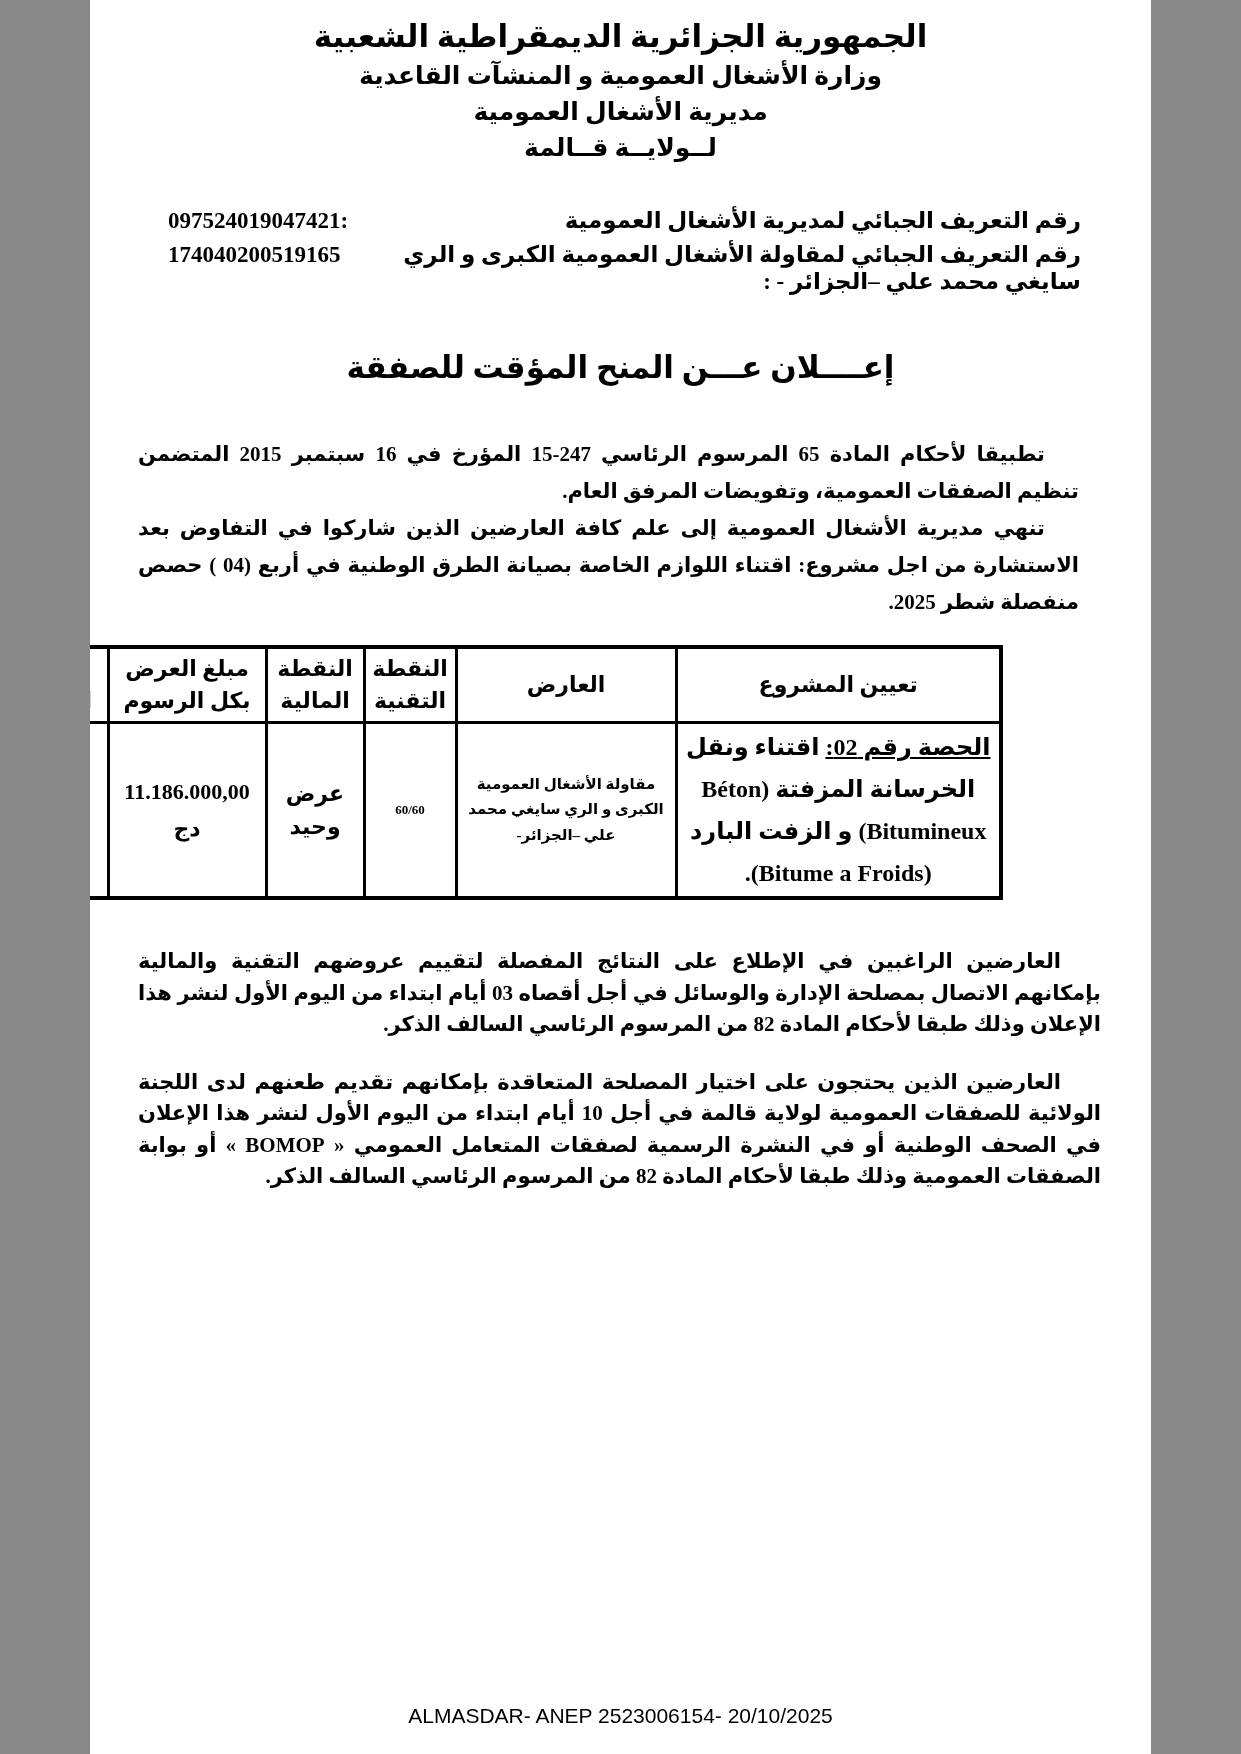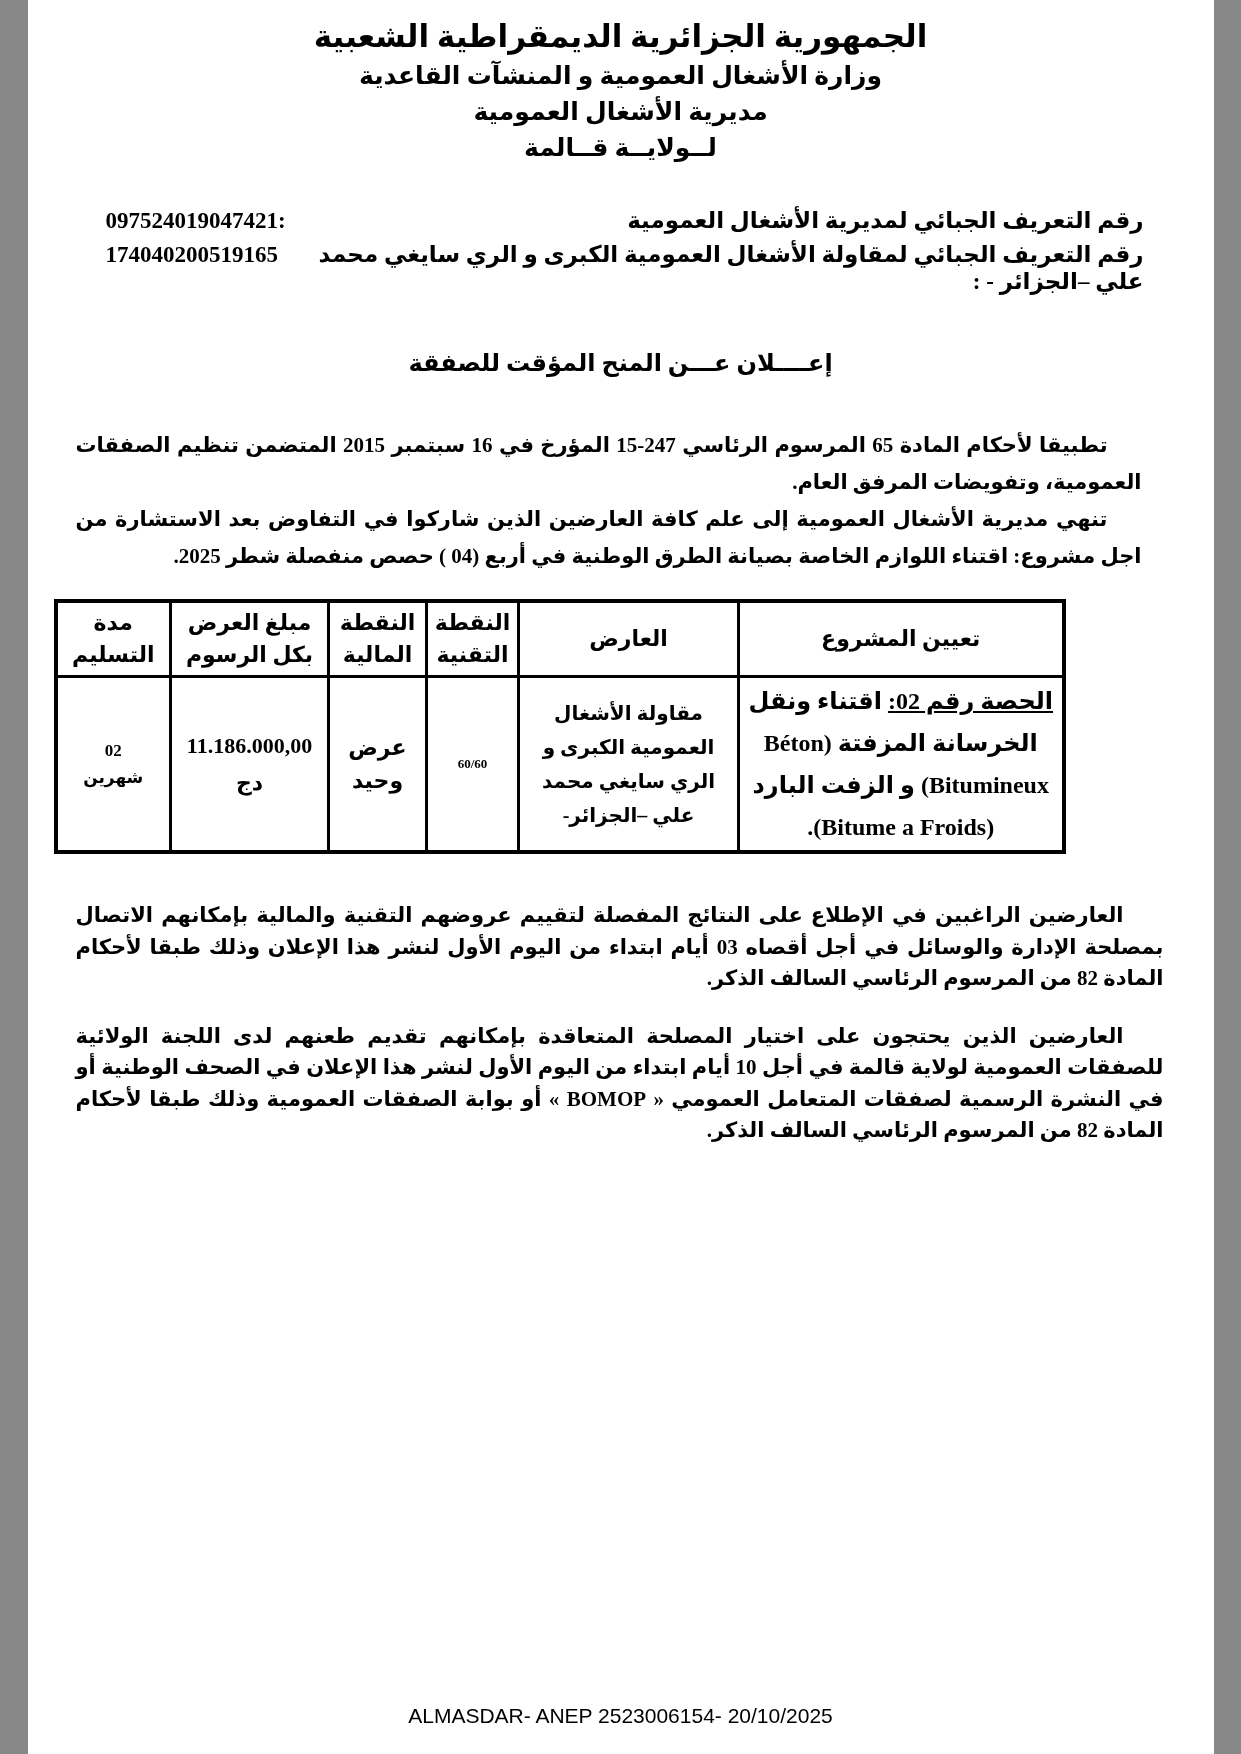--- a/index.html
+++ b/index.html
@@ -1,52 +1,52 @@
 <!DOCTYPE html>
 <html dir="rtl" lang="ar"><head>
 <meta charset="utf-8">
 <style>
   * { margin:0; padding:0; box-sizing:border-box; }
   html,body { background:#888; }
   .page {
     position:relative;
-    width:1186px; height:1754px;
+    width:1061px; height:1754px;
     margin:0 auto;
     background:#ffffff;
     color:#000000;
     font-family:"Liberation Serif","DejaVu Serif","DejaVu Sans",serif;
     font-weight:bold;
     direction:rtl;
     overflow:hidden;
   }
   
   .doc-header { padding-top:16px; text-align:center; }
   .hdr-republic   { font-size:31px; line-height:1.35; }
   .hdr-line       { font-size:25px; line-height:1.45; }
   
   .tax-section { margin-top:40px; padding:0 70px 0 78px; font-size:23px; }
   .tax-line { display:flex; justify-content:space-between; align-items:baseline; margin-bottom:7px; }
   .tax-line .num { direction:rtl; }
   
-  .doc-title { margin-top:54px; text-align:center; font-size:24px; }
+  .doc-title { margin-top:54px; text-align:center; font-size:31px; }
   
   .intro { margin-top:50px; padding:0 72px 0 48px; font-size:21px; line-height:37px; text-align:justify; }
   .intro p { text-indent:34px; }
   
   .table-wrap { margin:24px 148px 0 85px; }
   table.award { width:100%; border-collapse:collapse; direction:rtl; table-layout:fixed; }
   table.award th, table.award td {
     border:3px solid #000; vertical-align:middle; text-align:center; padding:2px 4px;
   }
   table.award { border:4px solid #000; }
   table.award thead th { height:76px; font-size:22px; line-height:1.45; }
   table.award tbody td { height:138px; }
   td.cell-project { text-align:justify; padding:4px 12px 4px 10px; font-size:24px; line-height:1.75; }
   td.cell-project .u { text-decoration:underline; }
-  td.cell-bidder { font-size:20px; line-height:1.7; padding:4px 10px;margin-left:8px; }
+  td.cell-bidder { font-size:15px; line-height:1.7; padding:4px 10px;margin-left:8px; }
   td.cell-tech { font-size:13px; }
   td.cell-fin  { font-size:22px; line-height:1.5; }
   td.cell-fin .narrow { max-width:58px; margin:0 auto; }
   td.cell-amount { font-size:22px; line-height:1.7; }
   td.cell-duration { font-size:17px; line-height:1.6; }
   
   .notes { margin-top:46px; padding:0 50px 0 48px; font-size:21px; line-height:31.5px; text-align:justify; }
   .notes p { text-indent:40px; }
   .notes p + p { margin-top:26px; }
   

